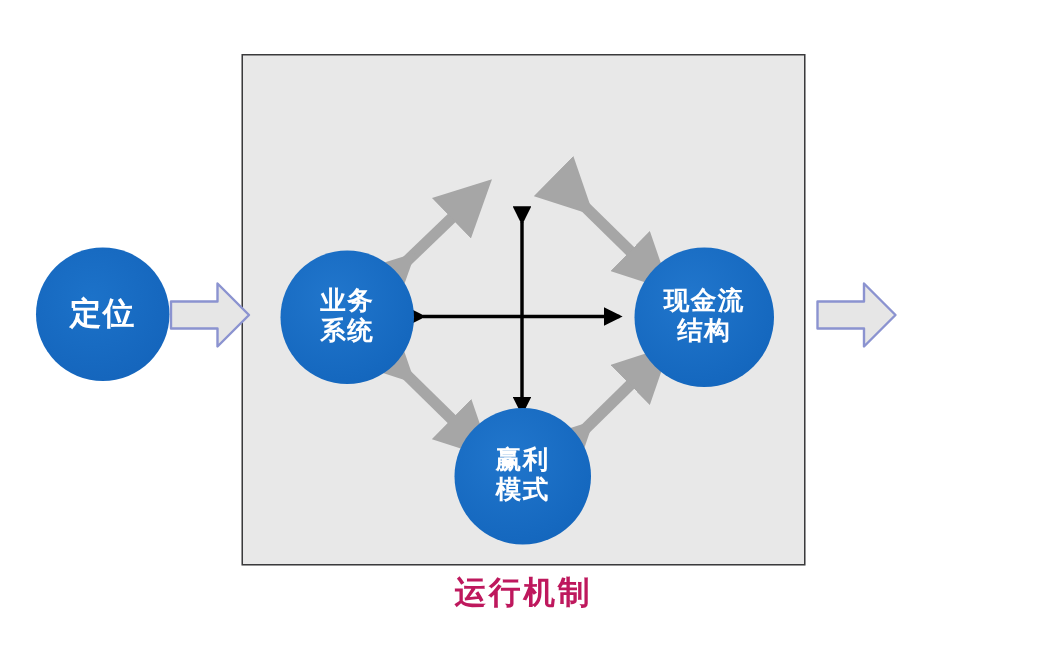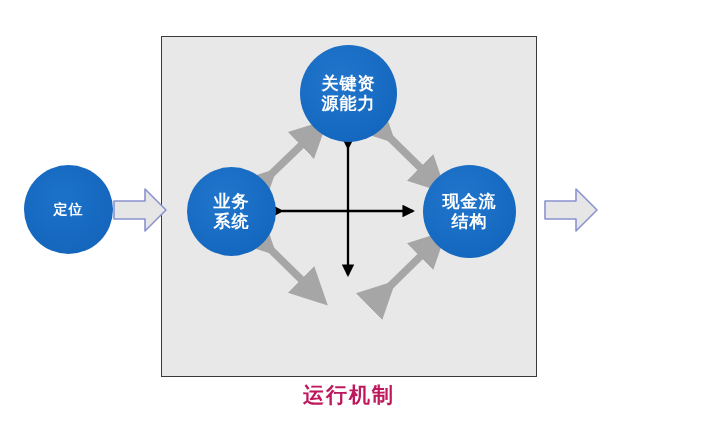--- a/index.html
+++ b/index.html
@@ -32,21 +32,21 @@
     text-align: center;
     font-weight: bold;
     line-height: 1.15;
     letter-spacing: 1px;
     box-sizing: border-box;
     z-index: 5;
   }
   .node .line { display: block; white-space: nowrap; }
 
   
-  .node-outer { font-size: 14px; }
+  .node-outer { font-size: 21px; }
   #node-positioning {
     left: 24px; top: 165px; width: 89px; height: 89px;
     background: radial-gradient(circle at 42% 38%, #1c72c9 0%, #1566bd 72%, #1460b5 100%);
   }
   #node-enterprise-value {
     left: 603px; top: 164px; width: 91px; height: 91px;
     background: radial-gradient(circle at 42% 38%, #1c72c9 0%, #1566bd 72%, #1460b5 100%);
   }
 
   
@@ -150,35 +150,35 @@
   <div class="node node-outer" id="node-positioning">
     <span class="line">定位</span>
   </div>
 
   <div class="block-arrow" id="block-arrow-left">
     <svg viewBox="0 0 56 48" width="56" height="48" xmlns="http://www.w3.org/2000/svg">
       <polygon points="2,15 33,15 33,3 54,24 33,45 33,33 2,33" fill="#e6e6e6" stroke="#8b93d0" stroke-width="1.6" stroke-linejoin="round"></polygon>
     </svg>
   </div>
 
-  <div class="node node-inner" id="node-key-resource">
-    <span class="line">关键资</span>
-    <span class="line">源能力</span>
-  </div>
 
   <div class="node node-inner" id="node-cash-flow">
     <span class="line">现金流</span>
     <span class="line">结构</span>
   </div>
 
   <div class="node node-inner" id="node-business-system">
     <span class="line">业务</span>
     <span class="line">系统</span>
   </div>
 
+  <div class="node node-inner" id="node-profit-model">
+    <span class="line">赢利</span>
+    <span class="line">模式</span>
+  </div>
 
   <div class="block-arrow" id="block-arrow-right">
     <svg viewBox="0 0 56 48" width="56" height="48" xmlns="http://www.w3.org/2000/svg">
       <polygon points="2,15 33,15 33,3 54,24 33,45 33,33 2,33" fill="#e6e6e6" stroke="#8b93d0" stroke-width="1.6" stroke-linejoin="round"></polygon>
     </svg>
   </div>
 
 
   <div id="panel-caption">运行机制</div>
 

